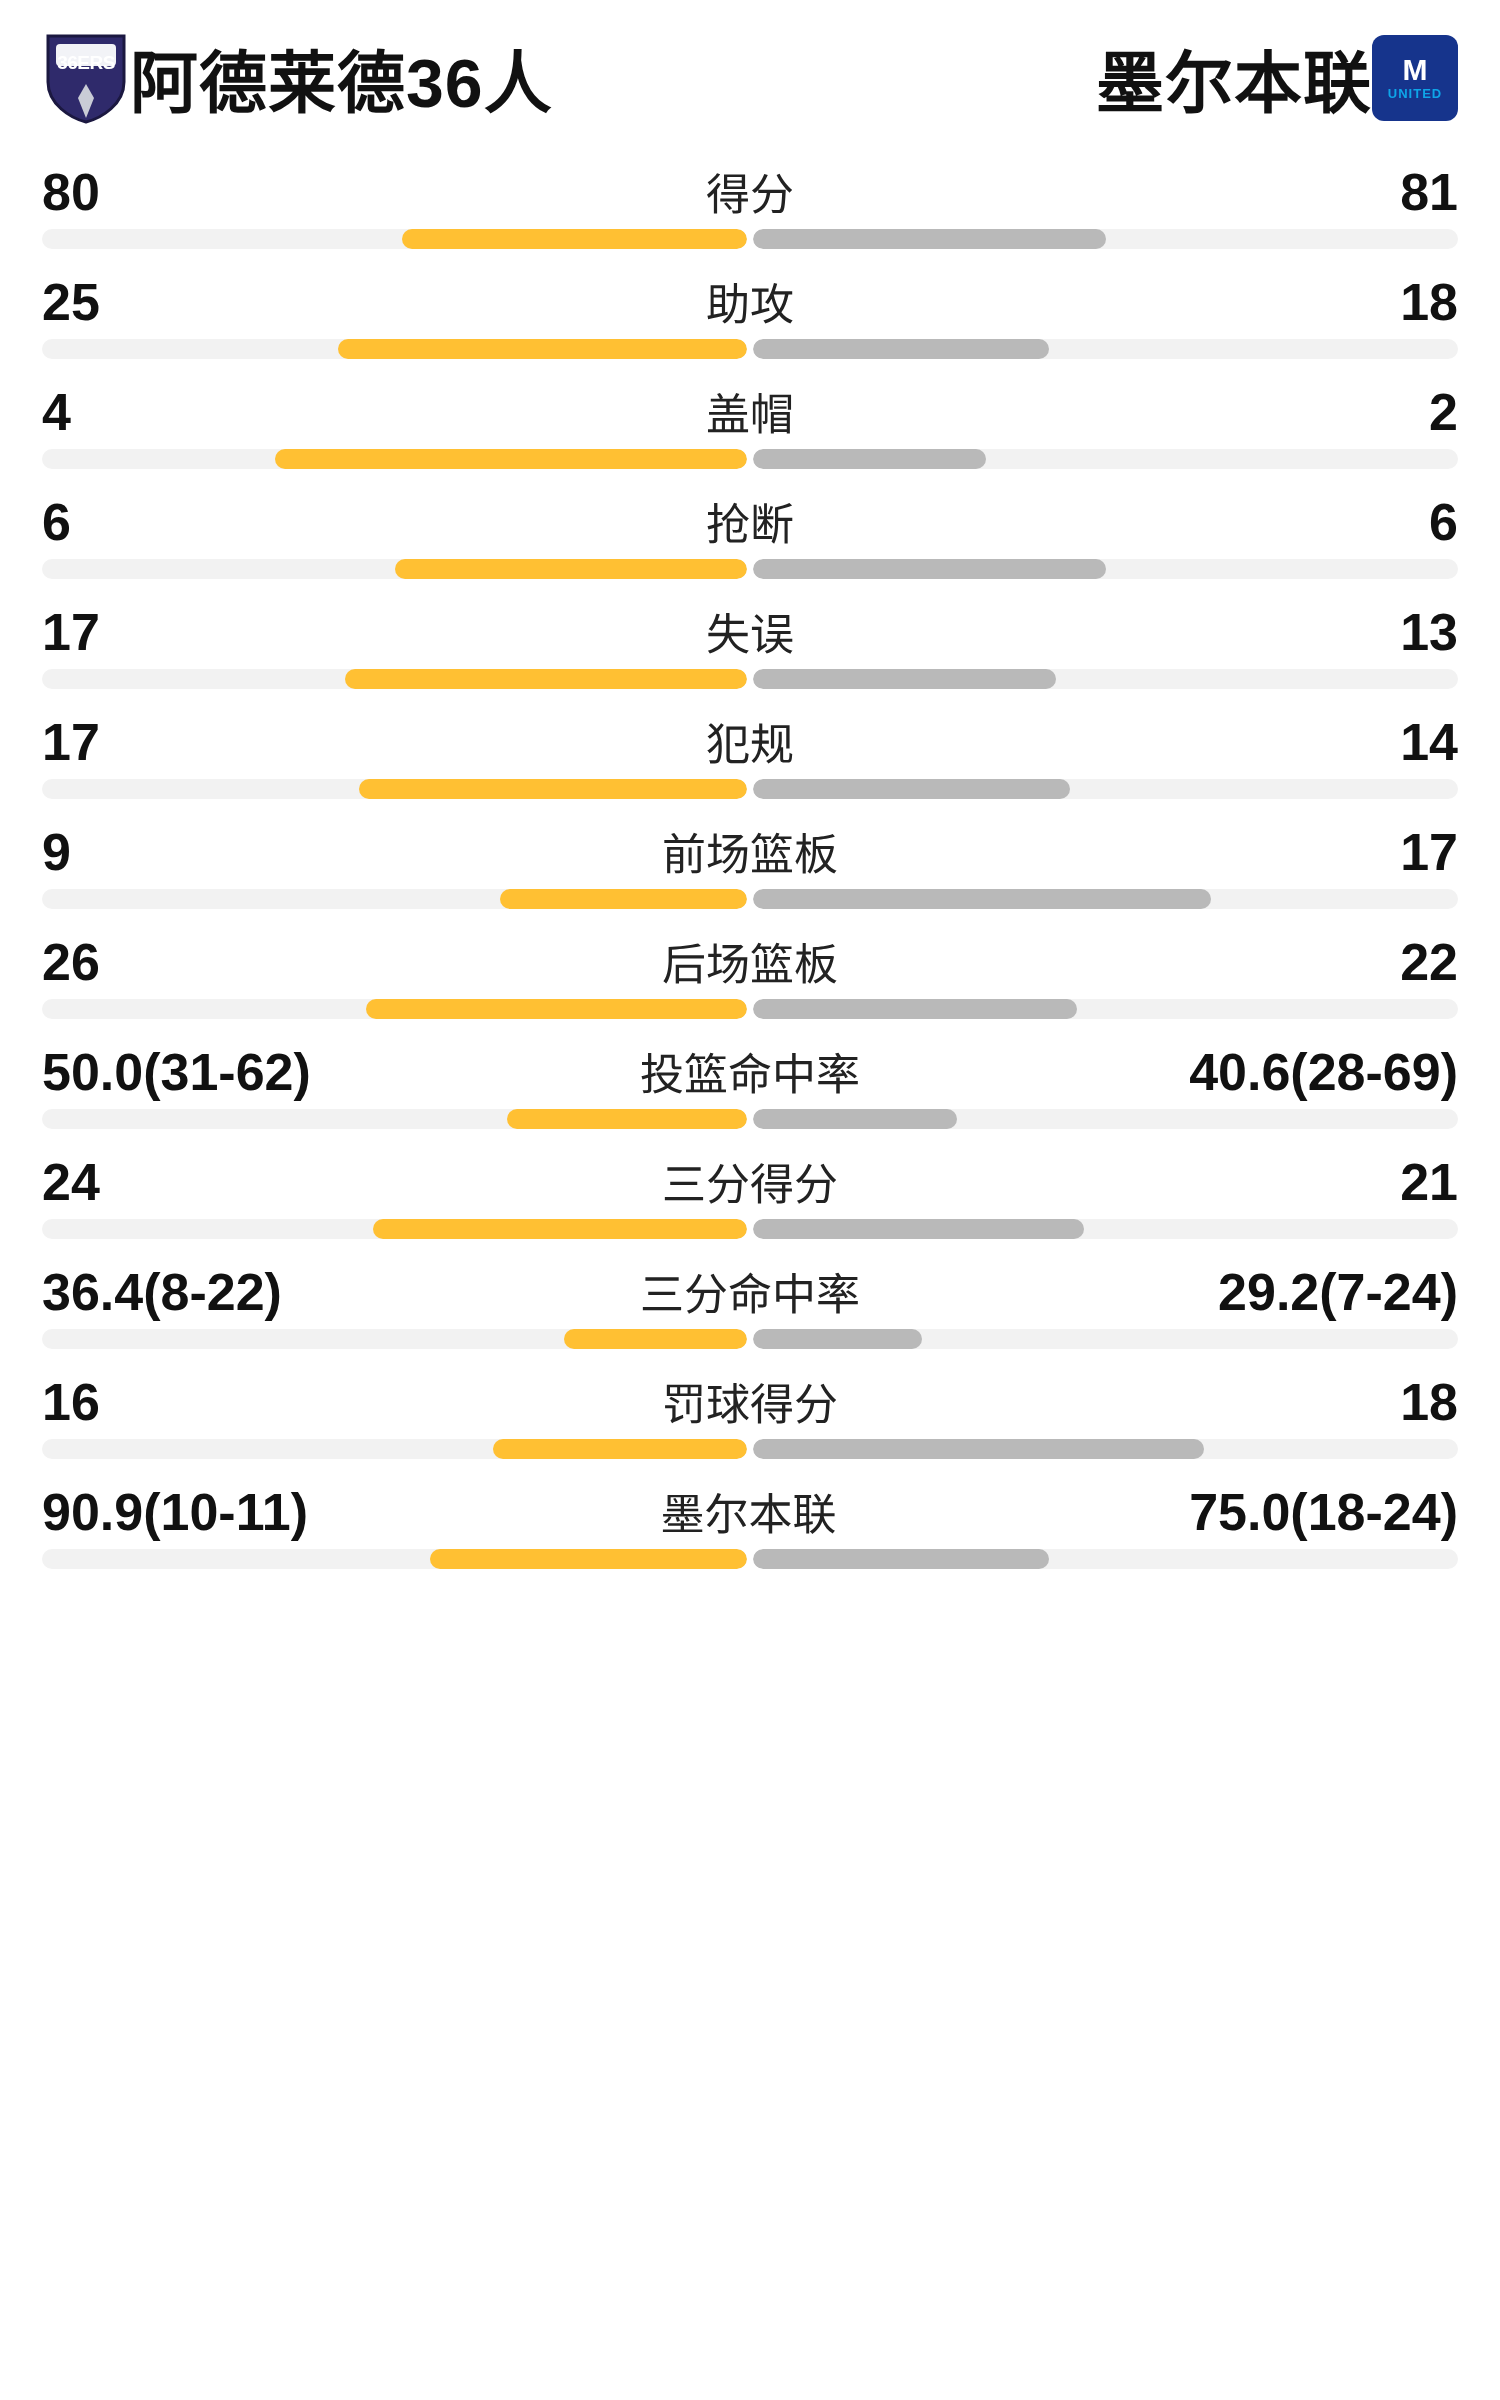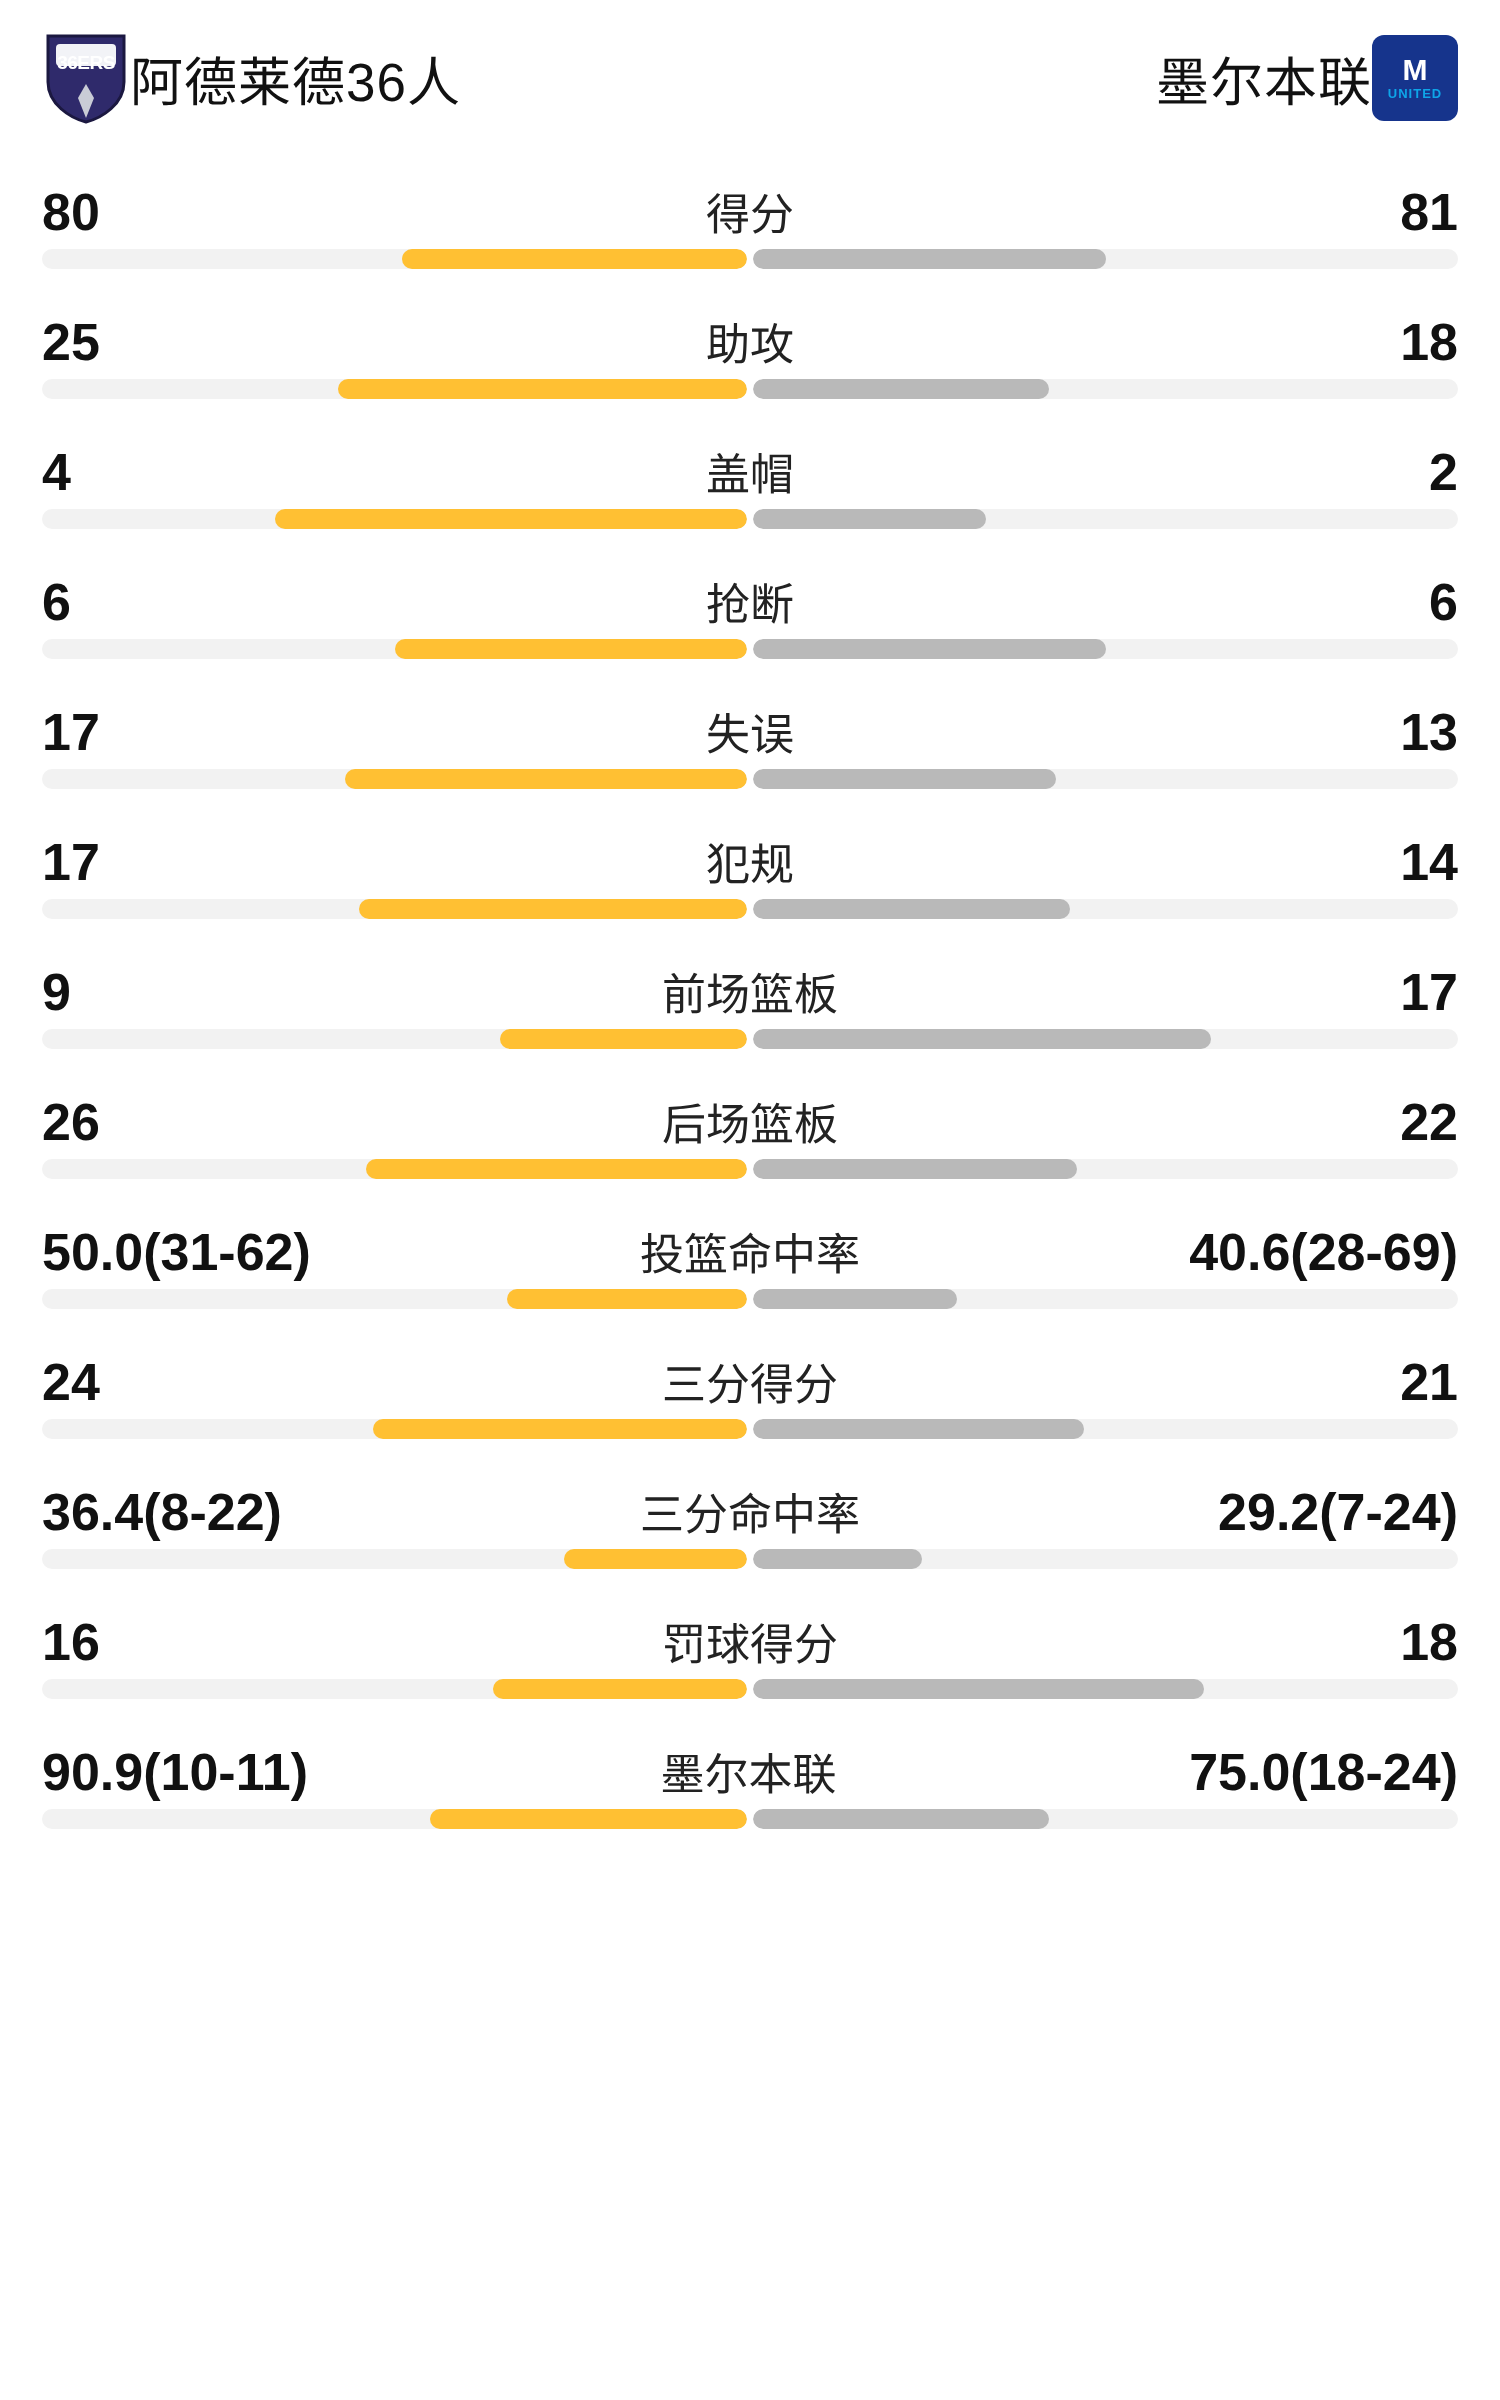--- a/index.html
+++ b/index.html
@@ -27,22 +27,22 @@
     align-items: center;
     justify-content: space-between;
     height: 145px;
     padding-top: 10px;
   }
   .team {
     display: flex;
     align-items: center;
   }
   .team-name {
-    font-size: 53px;
-    font-weight: 400;
+    font-size: 68px;
+    font-weight: 700;
     letter-spacing: 1px;
     color: #111111;
     white-space: nowrap;
   }
 
   
   .crest {
     width: 88px;
     height: 92px;
     position: relative;
@@ -98,21 +98,20 @@
   }
   .stat-row {
     padding-top: 14px;
     padding-bottom: 6px;
   }
   .stat-top {
     display: flex;
     align-items: baseline;
     justify-content: space-between;
     height: 70px;
-    margin-top: 20px;
   }
   .stat-value {
     font-size: 52px;
     font-weight: 700;
     color: #111111;
     white-space: nowrap;
     flex: 0 0 auto;
     min-width: 120px;
   }
   .stat-value.right { text-align: right; }

